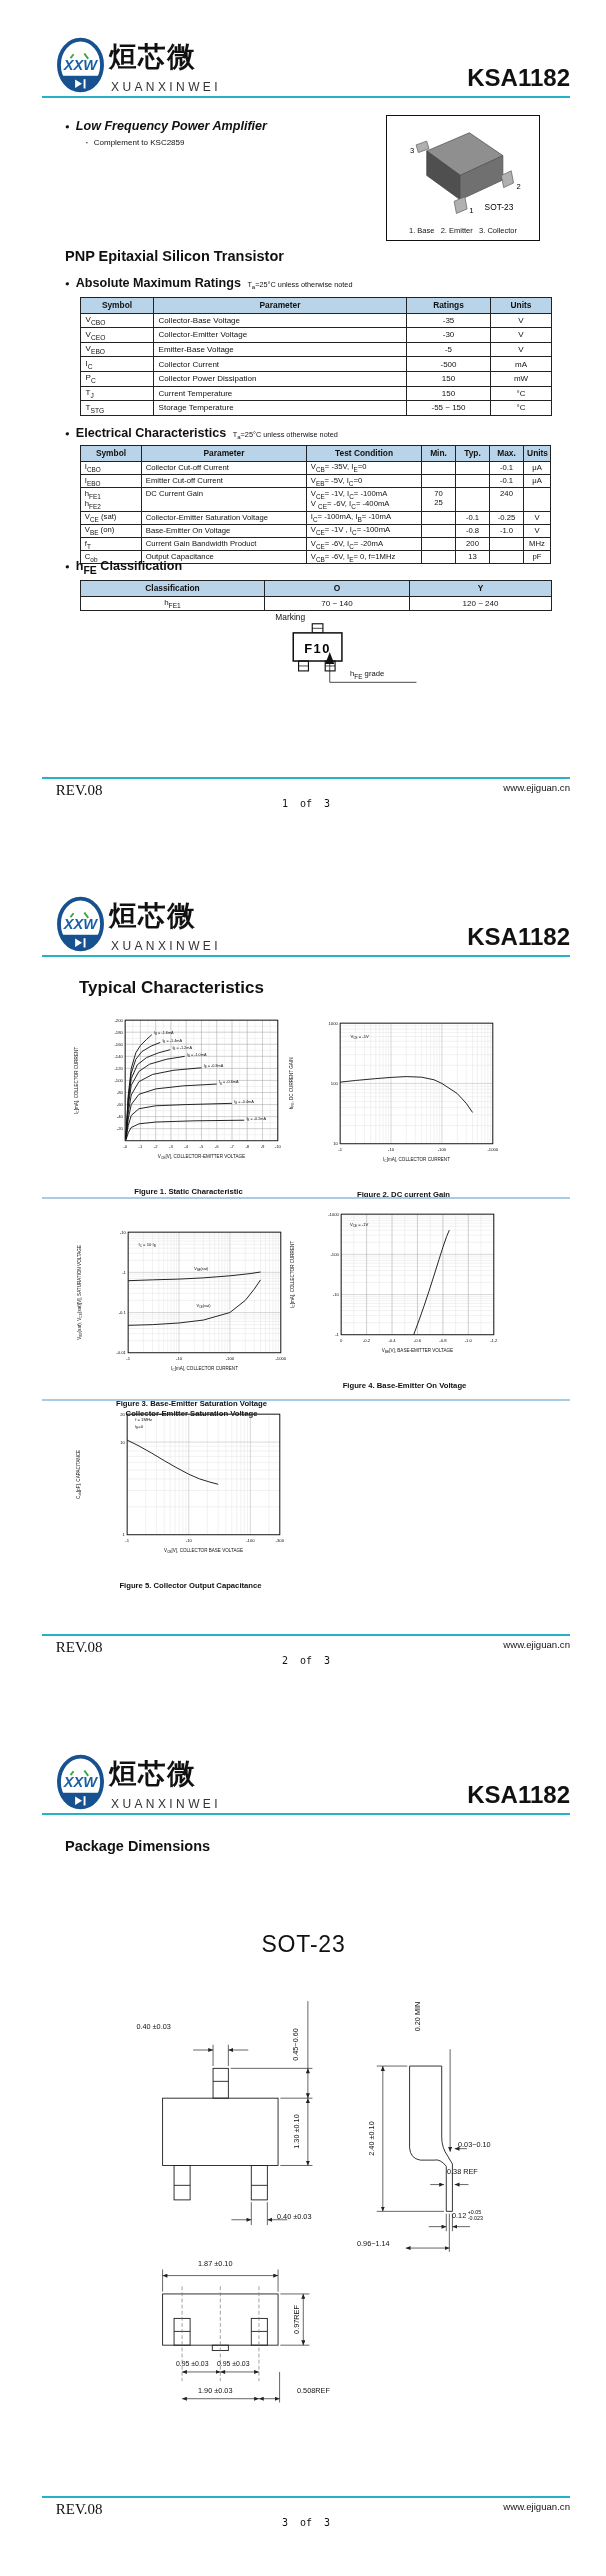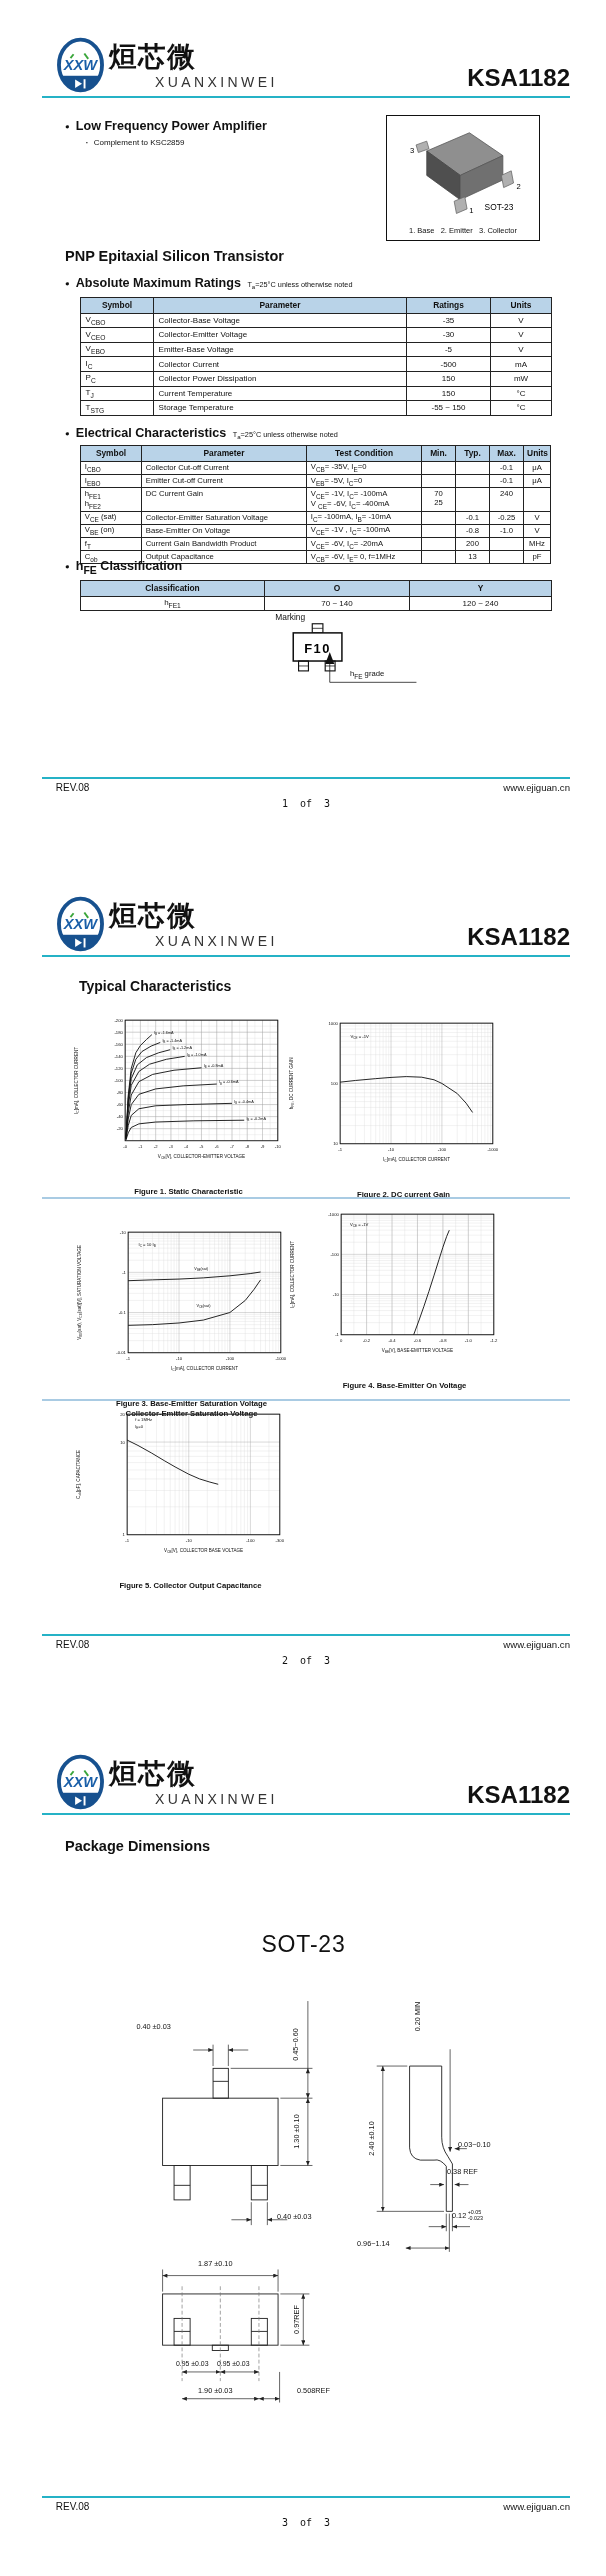--- a/index.html
+++ b/index.html
@@ -3,32 +3,32 @@
 <meta charset="utf-8">
 <style>
   html,body{margin:0;padding:0;background:#fff;}
   .doc{position:relative;width:607px;height:2576px;background:#86efac;font-family:"Liberation Sans",sans-serif;color:#111;overflow:hidden;}
   .page{position:absolute;left:0;width:607px;height:859px;background:#fff;}
   #p1{top:0}#p2{top:859px}#p3{top:1717px}
   .abs{position:absolute;}
   
   .logo{left:55px;top:35px;}
   .bcn{left:109px;top:38px;font-size:27.6px;font-weight:bold;letter-spacing:1.5px;}
-  .ben{left:111px;top:74px;font-size:14px;letter-spacing:3.4px;color:#333;margin-left:44px;}
+  .ben{left:111px;top:80px;font-size:12px;letter-spacing:3.4px;color:#333;}
   .part{right:37px;top:64px;font-size:24px;font-weight:bold;margin-left:28px;}
   .hline{left:42px;right:37px;top:96px;height:2.3px;background:#25b2c6;}
   
   .pfoot{position:absolute;left:42px;right:37px;height:38px;}
   .fline{position:absolute;left:0;right:0;top:0;height:1.5px;background:#25b2c6;}
-  .frev{position:absolute;left:13.8px;top:5.4px;font-size:10px;}
+  .frev{position:absolute;left:13.8px;top:5.4px;font-size:15px;font-family:Liberation Serif, serif;}
   .fsite{position:absolute;right:0;top:5.4px;font-size:9.6px;}
   .fpage{position:absolute;left:0;right:0;top:20.7px;text-align:center;font-size:10px;font-family:"DejaVu Sans Mono",monospace;}
   
   .feat{left:65px;top:119px;}
-  .feat .ft{font-size:12.6px;font-weight:bold;}
+  .feat .ft{font-size:12.6px;font-weight:bold;font-style:italic;}
   .bull::before{content:"●";font-size:7.7px;vertical-align:1.5px;margin-right:6.1px;}
   .feat .fs{margin:5.4px 0 0 20.7px;font-size:8px;}
   .feat .fs::before{content:"·";font-weight:bold;margin-right:5.4px;}
   .pkgbox{left:386px;top:115px;width:152px;height:124px;border:1.5px solid #111;}
   .pkgcap{position:absolute;left:0;right:0;bottom:4.6px;text-align:center;font-size:7.5px;white-space:pre;}
   .device{left:65px;top:248px;font-size:14.5px;font-weight:bold;}
   .sechead{left:65px;}
   .sechead .st{font-size:12.6px;font-weight:bold;}
   .sechead .note{font-size:7.3px;margin-left:3.1px;}
   .dtab{border-collapse:collapse;position:absolute;background:#fff;border:1.5px solid #111;table-layout:fixed;}
@@ -38,21 +38,21 @@
   .vt{vertical-align:top;}
   .t1{left:80px;top:297px;width:471px;}
   .t2{left:80px;top:445px;width:471px;}
   .t2 td{font-size:7.7px;padding:0.8px 3.8px;}
   .t3{left:80px;top:580px;width:471px;}
   .marking{left:260px;top:612px;width:176px;height:86px;}
   .mlabel{position:absolute;left:15.3px;top:0;font-size:8.4px;}
   .msvg{position:absolute;left:0;top:10.7px;}
   .mgrade{position:absolute;left:90px;top:57px;font-size:7.7px;}
   
-  .p2title{left:79px;top:119px;font-size:14px;font-weight:bold;}
+  .p2title{left:79px;top:119px;font-size:17px;font-weight:bold;}
   .figure{position:absolute;width:237px;}
   .figtitle{margin-top:1.5px;text-align:center;width:237px;font-weight:bold;font-size:7.7px;line-height:10px;}
   .sep{left:42px;right:37px;height:1.5px;background:#a9cbe3;}
   
   .p3title{left:65px;top:121px;font-size:14.5px;font-weight:bold;}
   .sotname{left:0;right:0;top:214px;text-align:center;font-size:23px;letter-spacing:0.8px;}
   .pkgdraw{left:115px;top:242px;width:398px;height:520px;}
   .dim{position:absolute;font-size:7.3px;white-space:nowrap;}
   .vdim{transform:rotate(-90deg);}
   .tolstack{display:inline-flex;flex-direction:column;font-size:5.4px;line-height:5.7px;vertical-align:middle;margin-left:1.5px;}

